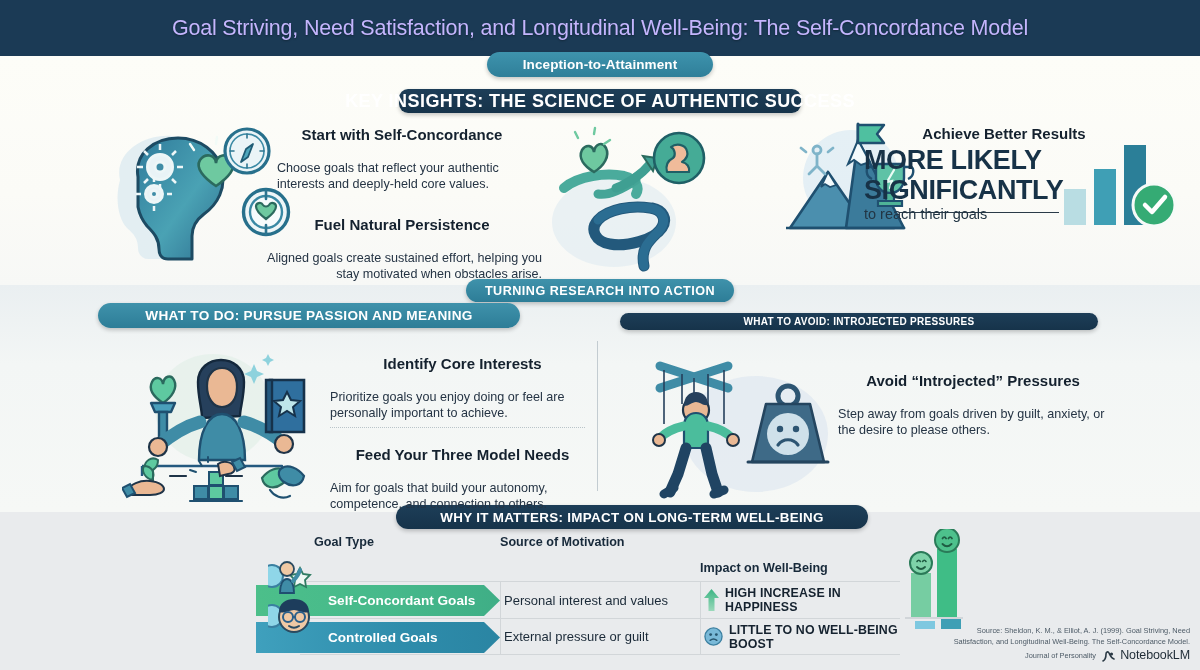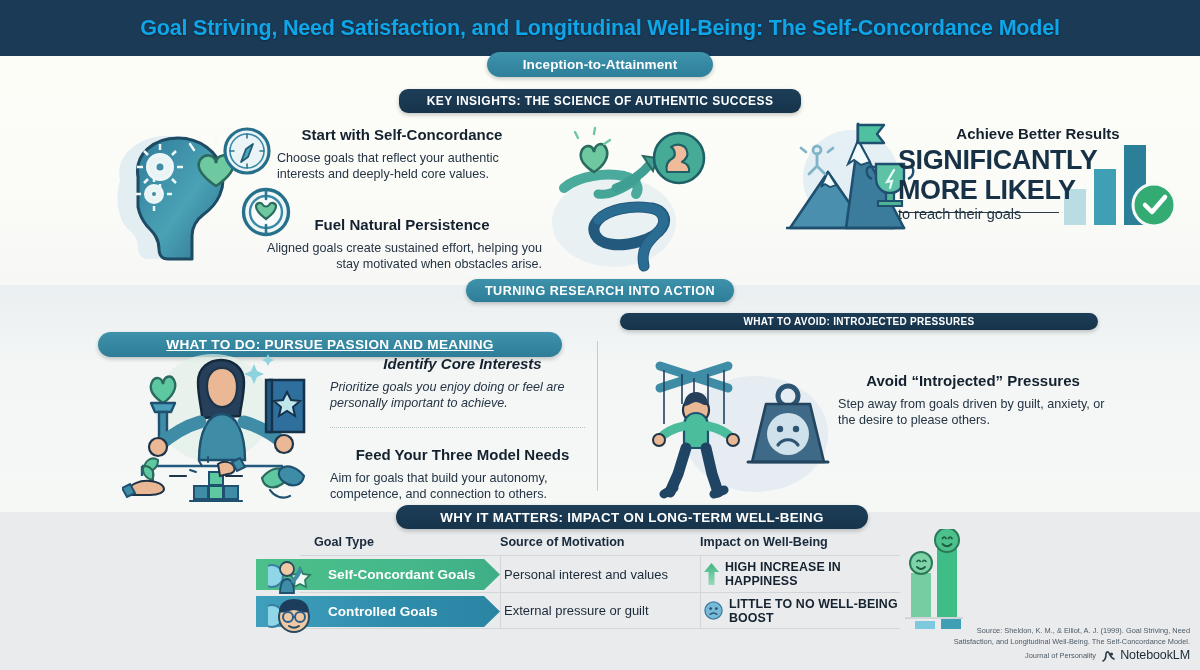--- a/index.html
+++ b/index.html
@@ -12,21 +12,21 @@
   }
   .page{ position:relative; width:1200px; height:670px; overflow:hidden; }
 
   
   .header{
     position:absolute; left:0; top:0; width:1200px; height:56px;
     background:#1b3a55;
     display:flex; align-items:center; justify-content:center;
   }
   .header-title{
-    color:#0ea5e9; font-size:21.5px; font-weight:bold;
+    color:#c4b5fd; font-size:21.5px; font-weight:normal;
     letter-spacing:-0.2px; white-space:nowrap;
     text-shadow:0 1px 2px rgba(0,0,0,.35);
   }
 
   
   .band-top{ position:absolute; left:0; top:56px; width:1200px; height:229px;
     background:linear-gradient(180deg,#fdfdf8 0%,#fbfbf7 60%,#f7f8f6 100%); }
   .band-mid{ position:absolute; left:0; top:285px; width:1200px; height:227px;
     background:linear-gradient(180deg,#eaeff1 0%,#f3f6f5 35%,#f6f8f6 100%); }
   .band-bot{ position:absolute; left:0; top:512px; width:1200px; height:158px;
@@ -38,40 +38,40 @@
     border-radius:999px; color:#fff; white-space:nowrap;
     box-shadow:0 2px 4px rgba(0,0,0,.22);
   }
   .pill-teal{ background:linear-gradient(180deg,#3e93ad 0%,#2f7f99 100%); }
   .pill-navy{ background:linear-gradient(180deg,#1d3e58 0%,#16334a 100%); }
   .pill-teal2{ background:linear-gradient(180deg,#3f92ab 0%,#2d7d97 100%); }
 
   #pill-inception{ left:487px; top:52px; width:226px; height:25px;
     font-size:13.5px; font-weight:bold; letter-spacing:.1px; }
   #pill-keyinsights{ left:399px; top:89px; width:402px; height:24px;
-    font-size:12px; font-weight:bold; letter-spacing:.45px;border-radius:9px; }
+    font-size:18px; font-weight:bold; letter-spacing:.45px;border-radius:9px; }
   #pill-turning{ left:466px; top:279px; width:268px; height:23px;
     font-size:12.6px; font-weight:bold; letter-spacing:.5px; }
-  #pill-whattodo{ left:98px; top:332px; width:464px; height:25px;
-    font-size:13.6px; font-weight:bold; letter-spacing:.3px;text-decoration:underline; }
+  #pill-whattodo{ left:98px; top:303px; width:422px; height:25px;
+    font-size:13.6px; font-weight:bold; letter-spacing:.3px; }
   #pill-whattoavoid{ left:620px; top:313px; width:478px; height:17px;
     font-size:10px; font-weight:bold; letter-spacing:.3px; }
   #pill-whyitmatters{ left:396px; top:505px; width:472px; height:24px;
     font-size:13.4px; font-weight:bold; letter-spacing:.3px; }
 
   
   .tblock{ position:absolute; }
   .t-h{ font-size:15px; font-weight:bold; color:#14212e; line-height:1.2;text-align:center; }
-  .t-p{ font-size:12.6px; color:#253444; line-height:1.28; margin-top:6px; }
+  .t-p{ font-size:12.6px; color:#253444; line-height:1.28; margin-top:16px; }
   .ta-right{ text-align:right; }
 
   #txt-selfconc{ left:277px; top:126px; width:250px; }
   #txt-fuel{ left:262px; top:216px; width:280px; }
-  #txt-achieve{ left:898px; top:125px; width:280px; }
-  #txt-identify{ left:330px; top:355px; width:265px;font-style:italic; }
+  #txt-achieve{ left:864px; top:125px; width:280px; }
+  #txt-identify{ left:330px; top:355px; width:265px; }
   #txt-feed{ left:330px; top:446px; width:265px; }
   #txt-avoidintro{ left:838px; top:372px; width:270px; }
 
   .bigstat{ font-size:27px; font-weight:bold; color:#173247; line-height:.97;
     letter-spacing:-0.4px; margin-top:4px; }
   .bigstat-sub{ font-size:14.5px; color:#223544; margin-top:3px; }
 
   .dotted-sep{
     position:absolute; left:330px; top:427px; width:255px; height:1px;
     border-top:1px dotted #b9c4c9;
@@ -80,21 +80,21 @@
     position:absolute; left:597px; top:341px; width:1px; height:150px;
     background:#c3ccd1;
   }
 
   
   .tbl{ position:absolute; left:300px; top:535px; width:600px; }
   .tbl-head{ display:flex; font-size:12.6px; font-weight:bold; color:#17293a;
     padding-bottom:6px; }
   .th-1{ width:200px; padding-left:14px; }
   .th-2{ width:200px; }
-  .th-3{ width:200px; }
+  .th-3{ width:200px;margin-top:26px; }
 
   .tbl-row{ position:relative; height:37px; display:flex; align-items:center;
     border-top:1px solid #d2d6d9; }
   .tbl-row:last-child{ border-bottom:1px solid #d2d6d9; }
 
   .chev{
     position:absolute; left:-44px; top:3px; width:244px; height:31px;
     display:flex; align-items:center;
     clip-path:polygon(0 0, calc(100% - 16px) 0, 100% 50%, calc(100% - 16px) 100%, 0 100%);
     color:#fff; font-size:13.6px; font-weight:bold;
@@ -253,22 +253,22 @@
     <div class="t-p">Choose goals that reflect your authentic interests and deeply-held core values.</div>
   </div>
 
   <div class="tblock ta-right" id="txt-fuel">
     <div class="t-h">Fuel Natural Persistence</div>
     <div class="t-p">Aligned goals create sustained effort, helping you stay motivated when obstacles arise.</div>
   </div>
 
   <div class="tblock" id="txt-achieve">
     <div class="t-h">Achieve Better Results</div>
+    <div class="bigstat">MORE LIKELY</div>
     <div class="bigstat">SIGNIFICANTLY</div>
-    <div class="bigstat">MORE LIKELY</div>
     <div class="bigstat-sub">to reach their goals</div>
   </div>
 
   <div class="art" style="left:118px; top:348px;">
     <svg width="192" height="152" viewBox="0 0 192 152">
       <ellipse cx="95" cy="60" rx="58" ry="54" fill="#e2f0e8" opacity=".7"></ellipse>
       <path d="M34 34c3-6 10-5 11 2 1-8 8-10 11-4 4 8-2 17-11 23-9-6-15-13-11-21z" fill="#5ec9a0" stroke="#2b6a5e" stroke-width="2.4"></path>
       <path d="M33 55h24l-4 9H37z" fill="#4a9fbb" stroke="#1f5070" stroke-width="2.4" stroke-linejoin="round"></path>
       <path d="M41 64h8v26h-8z" fill="#3f8ca6" stroke="#1f5070" stroke-width="2.4"></path>
       <path d="M80 34c0-14 11-22 23-22s23 8 23 22c0 16-4 26-4 34l-38 2c0-10-4-20-4-36z" fill="#26405c" stroke="#14283c" stroke-width="2.4"></path>

